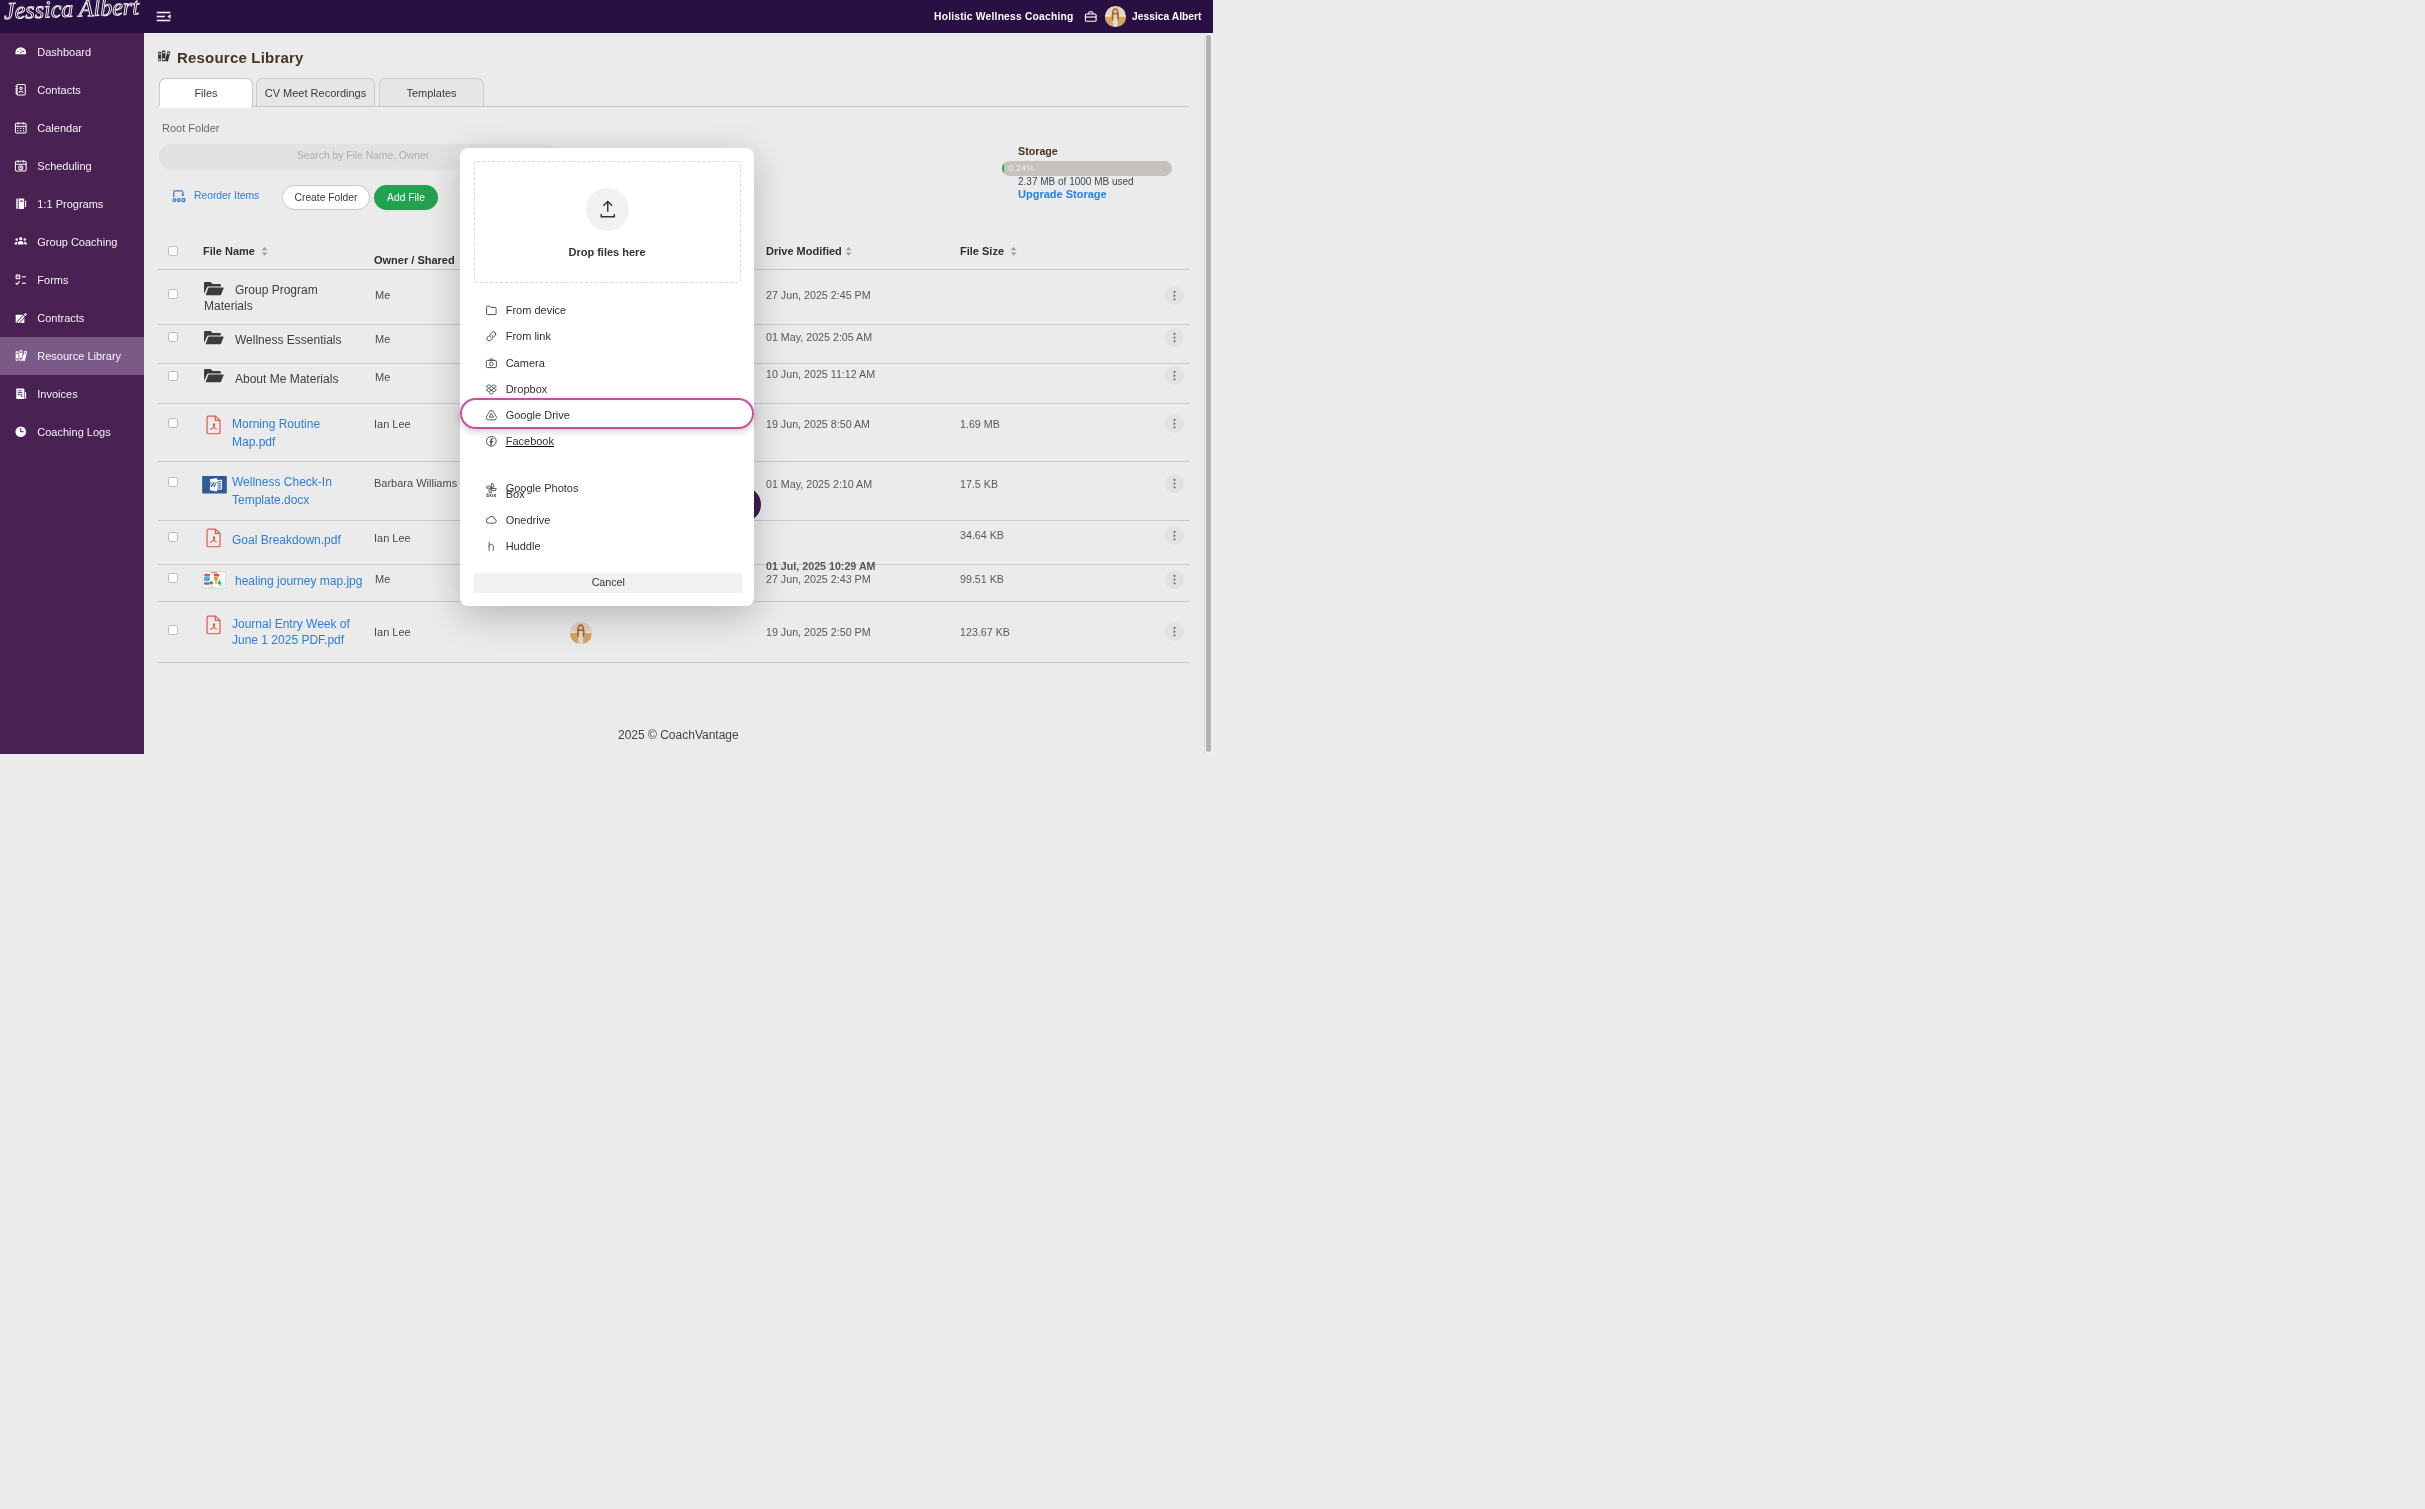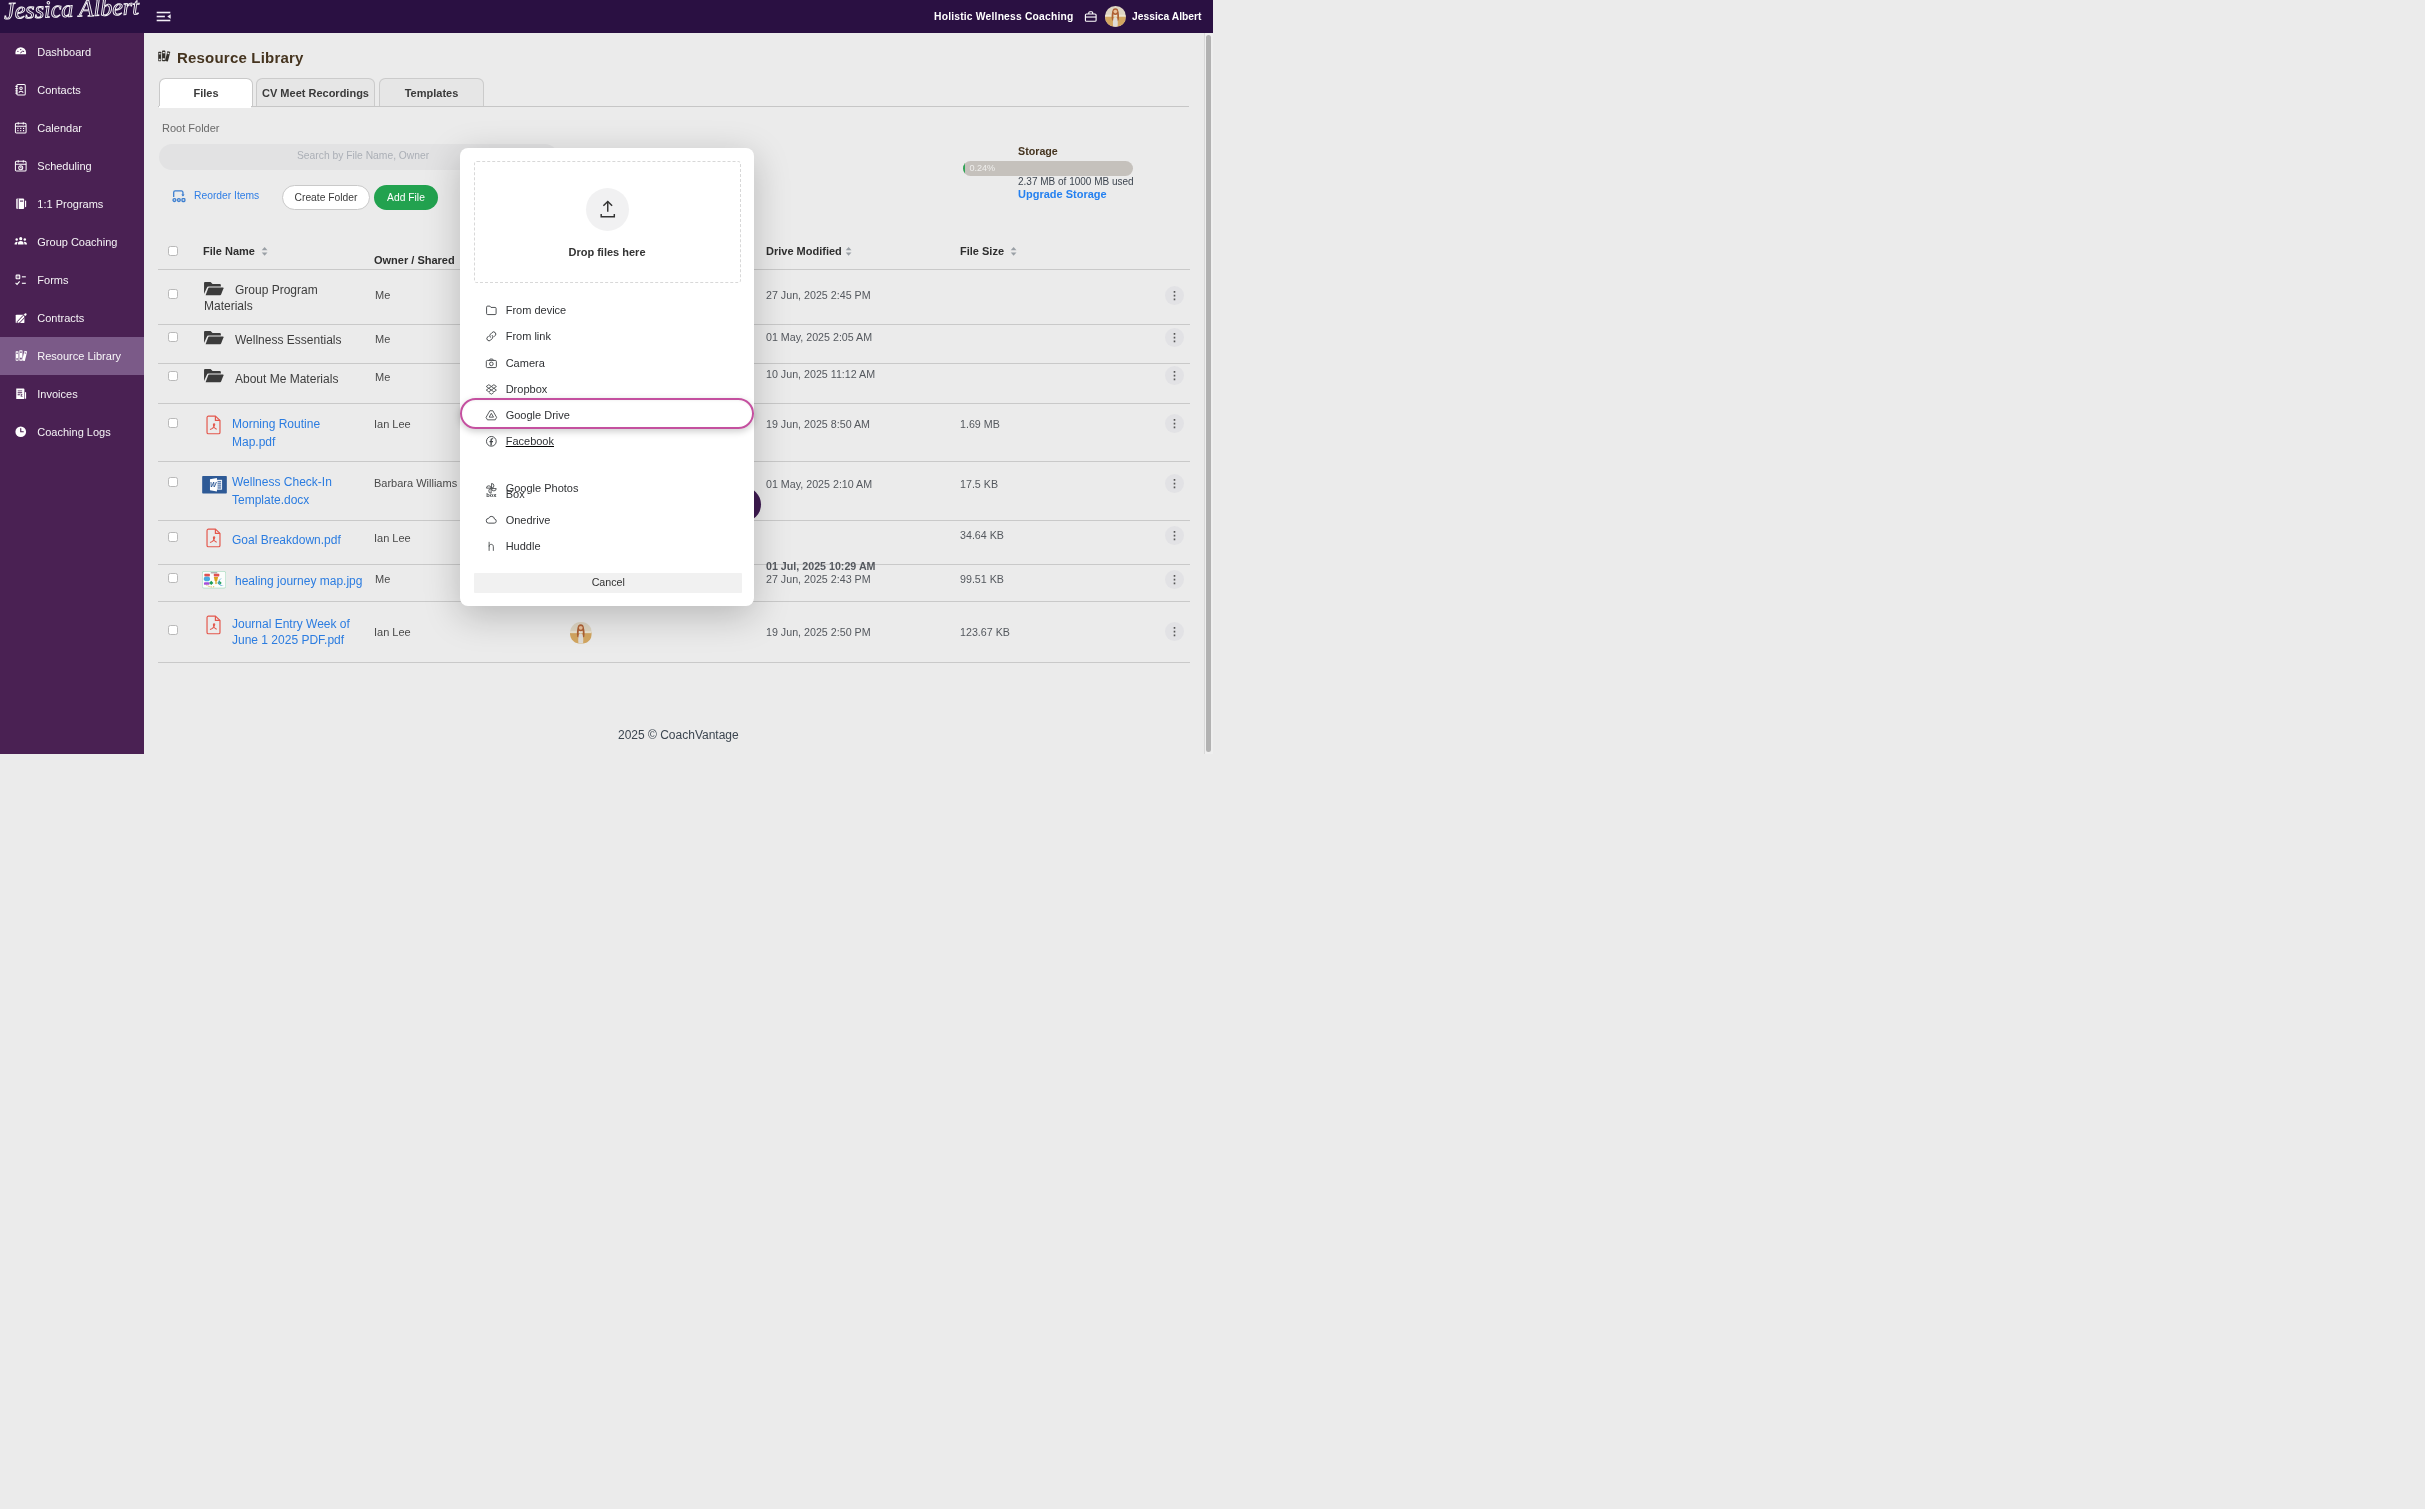--- a/index.html
+++ b/index.html
@@ -23,21 +23,21 @@
 .sitem.active { background:#7b5a88; }
 
 
 #sbtrack { position:absolute; right:0; top:33px; width:8.7px; height:721px; background:#efefef; border-left:0.8px solid #d9d9d9; z-index:45; }
 #sbthumb { position:absolute; right:1.6px; top:35px; width:5.6px; height:717px; background:#b2b2b2; border-radius:3.2px; z-index:46; }
 
 
 .t { position:absolute; white-space:nowrap; }
 
 
-.tab { position:absolute; top:78px; height:29px; border:0.8px solid #cbcbcb; border-bottom:none; border-radius:6.4px 6.4px 0 0; font-size:11px; font-weight:700; color:#3a3a3a; text-align:center; line-height:29px; }
+.tab { position:absolute; top:78px; height:29px; border:0.8px solid #cbcbcb; border-bottom:none; border-radius:6.4px 6.4px 0 0; font-size:11px; font-weight:400; color:#3a3a3a; text-align:center; line-height:29px; }
 #tabline { position:absolute; left:158px; top:106px; width:1031px; height:0.8px; background:#c6c6c6; }
 
 
 .hl { position:absolute; left:158px; width:1032px; height:0.8px; background:#c9c9c9; }
 .cb { position:absolute; width:10.3px; height:10.3px; border:1.2px solid #b9b9b9; border-radius:2.4px; background:#fff; }
 .link { color:#2b7ce0; }
 .fname { font-size:12px; line-height:16.7px; }
 .owner { font-size:11px; color:#4a4a4a; }
 .dt { position:absolute; left:766px; font-size:10.7px; color:#54585e; }
 .fs { position:absolute; left:960px; font-size:10.7px; color:#54585e; }
@@ -181,21 +181,21 @@
 <div class="tab" style="left:379px; width:105px; background:#e6e6e6;">Templates</div>
 <div id="tabline"></div>
 <div class="abs" style="left:159px; top:106px; width:92px; height:2px; background:#fff; z-index:5;"></div>
 
 <div class="t" style="left:162px; top:122px; font-size:11px; color:#6a6a6a;">Root Folder</div>
 
 <div class="abs" style="left:159px; top:144px; width:399px; height:26px; background:#e2e2e3; border-radius:13.5px;"></div>
 <div class="t" style="left:297px; top:150px; font-size:10.3px; color:#abafb6;">Search by File Name, Owner</div>
 
 <div class="t" style="left:1018px; top:145px; font-size:10.7px; font-weight:700; color:#45341f;">Storage</div>
-<div class="abs" style="left:963px; top:161px; width:170px; height:14.7px; background:#c5c1bc; border-radius:8px; overflow:hidden;">
+<div class="abs" style="left:1002px; top:161px; width:170px; height:14.7px; background:#c5c1bc; border-radius:8px; overflow:hidden;">
   <div class="abs" style="left:0; top:0; width:2px; height:14.7px; background:#2ea455;"></div>
   <div class="abs" style="left:6.4px; top:0; height:14.7px; line-height:14.7px; font-size:9.1px; color:#efeeec;">0.24%</div>
 </div>
 <div class="t" style="left:1018px; top:176px; font-size:10px; color:#3e4650;">2.37 MB of 1000 MB used</div>
 <div class="t" style="left:1018px; top:188px; font-size:11px; font-weight:600; color:#2480f0;">Upgrade Storage</div>
 
 <svg class="abs" style="left:171px; top:188px;" width="16" height="15" viewBox="0 0 24 24" fill="none" stroke="#3d7fd0" stroke-width="2.1">
     <path d="M3.5 14.5 V7 a2.3 2.3 0 0 1 2.3-2.3 H16 a2.3 2.3 0 0 1 2.3 2.3 v5"></path>
     <path d="M15.6 10.2 l2.7 3.2 2.7-3.2 Z" fill="#3d7fd0" stroke="none"></path>
     <circle cx="4.7" cy="19.3" r="2.3"></circle>

